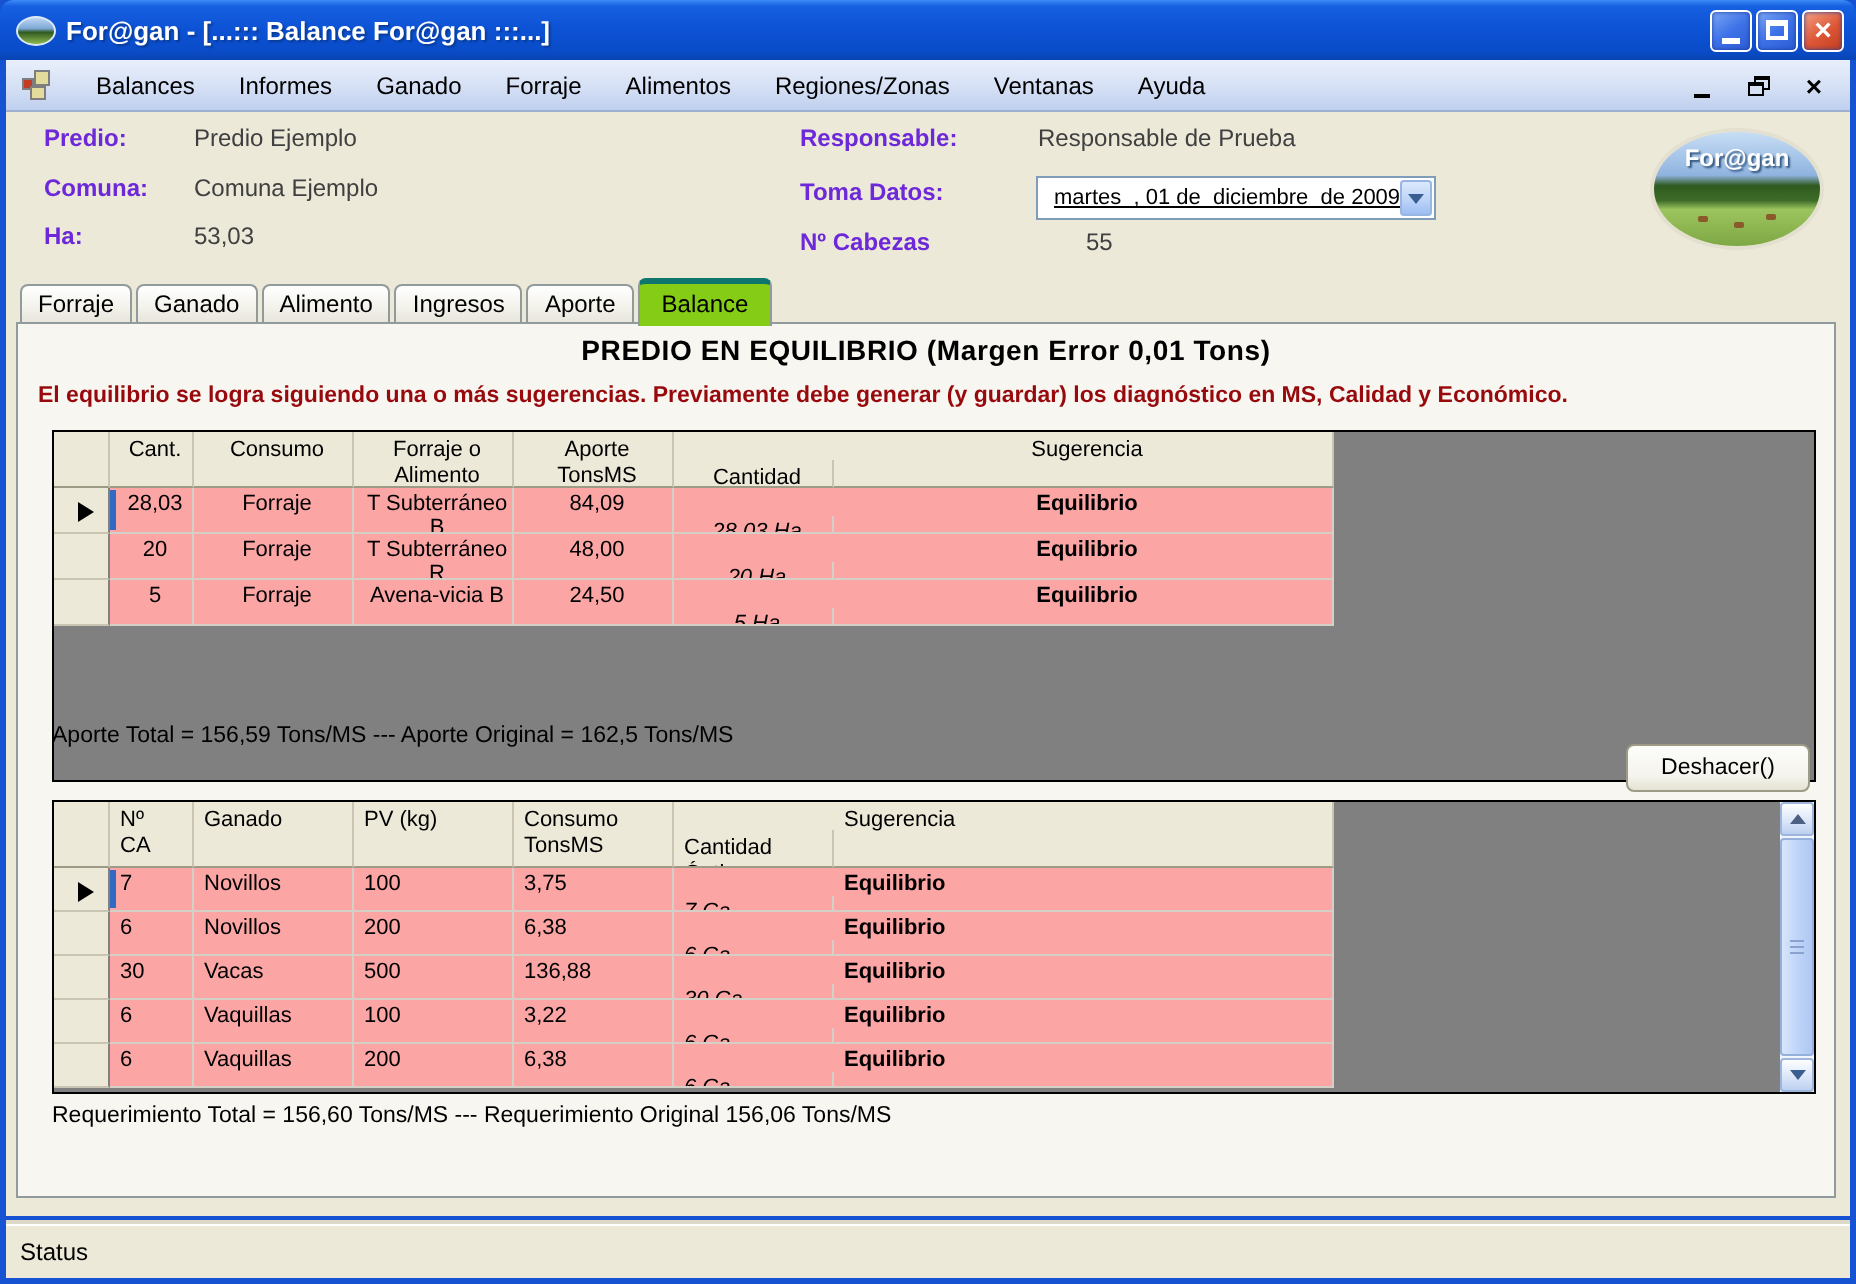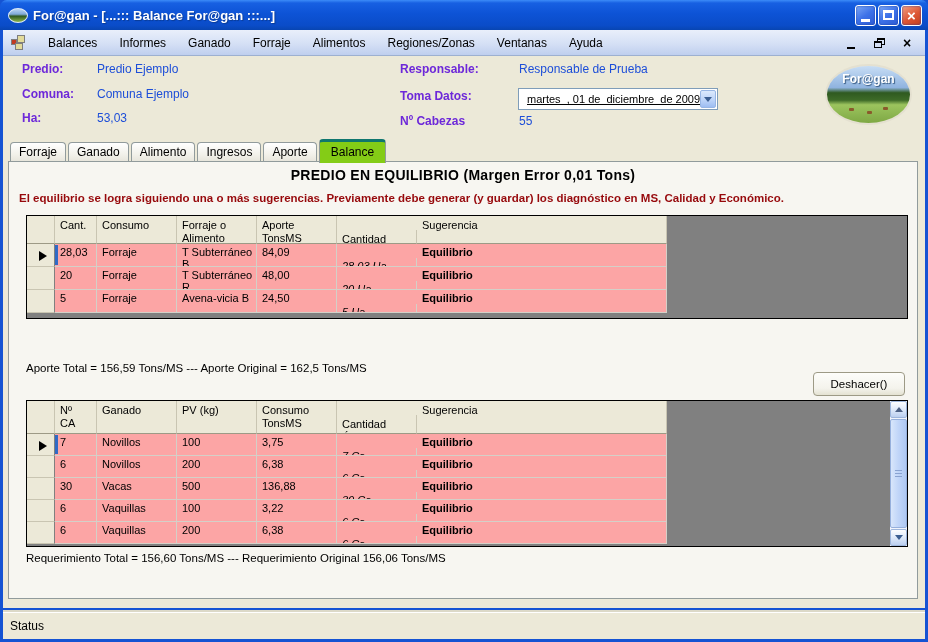--- a/index.html
+++ b/index.html
@@ -37,21 +37,21 @@
   .g-min2{ width:8px; height:2px; background:#000; margin-top:9px; }
   .g-restore{ position:relative; width:11px; height:10px; }
   .g-restore .r1{ position:absolute; right:0; top:0; width:8px; height:7px; border:1px solid #000; border-top-width:2px; }
   .g-restore .r2{ position:absolute; left:0; bottom:0; width:8px; height:7px; border:1px solid #000; border-top-width:2px; background:#D5E0F5; }
   .g-x2{ font-size:14px; font-weight:bold; color:#000; line-height:14px; }
 
   
   .client{ position:absolute; top:56px; left:3px; width:922px; height:552px; background:#ECE9D8; }
 
   .lbl{ position:absolute; font-size:12px; font-weight:bold; color:#6d28d9; }
-  .val{ position:absolute; font-size:12px; color:#1d4ed8; white-space:pre; }
+  .val{ position:absolute; font-size:12px; color:#404040; white-space:pre; }
 
   .combo{ position:absolute; left:515px; top:32px; width:200px; height:22px; background:#fff;
     border:1px solid #7F9DB9; display:flex; align-items:center; }
   .combo-text{ flex:1; font-size:11px; padding-left:8px; white-space:pre;text-decoration:underline; }
   .combo-btn{ width:18px; height:18px; margin-right:1px; border-radius:2px; border:1px solid #98B6E4;
     background:linear-gradient(180deg,#DCE9FC 0%,#BAD2F8 60%,#9DBDF2 100%); display:flex; align-items:center; justify-content:center; }
   .chev-down{ width:0; height:0; border-left:4px solid transparent; border-right:4px solid transparent; border-top:5px solid #3B5E91; }
 
   .logo{ position:absolute; left:824px; top:10px; width:83px; height:57px; border-radius:50%;
     background:linear-gradient(180deg,#C7DDF5 0%,#8FB3DF 38%,#2F5A20 47%,#3E6B28 60%,#9CC45E 68%,#7EA844 100%);
@@ -66,21 +66,21 @@
     background:linear-gradient(180deg,#FFFFFF 0%,#F2F1EA 60%,#E6E4DA 100%); }
   .tab.active{ height:24px; padding:3px 11px; background:#84cc16; border-top:3px solid #0f766e; position:relative; z-index:3; margin-bottom:-1px; }
 
   .page{ position:absolute; left:5px; top:105px; width:910px; height:438px; background:#F7F6F1; border:1px solid #919B9C; }
 
   .page-title{ position:absolute; left:0; right:0; top:5px; text-align:center; font-size:14px; font-weight:bold; color:#000; letter-spacing:0.3px; }
   .page-sub{ position:absolute; left:10px; top:30px; font-size:11.5px; font-weight:bold; color:#97090C; }
 
   
   .grid{ position:absolute; background:#808080; border:1px solid #000; overflow:hidden; }
-  .grid1{ left:17px; top:53px; width:882px; height:104px; }
+  .grid1{ left:17px; top:53px; width:882px; height:176px;text-align:center; }
   .grid2{ left:17px; top:238px; width:882px; height:147px; }
   .gh-row, .g-row{ display:flex; width:640px; }
   .gh-row{ background:#ECE9D8; }
   .g-row{ background:#fca5a5; }
   .cell{ border-right:1px solid #D4D0C8; border-bottom:1px solid #D4D0C8; padding:2px 1px 0 5px; font-size:11px; color:#000; overflow:hidden; position:relative; }
   .gh-row .cell{ background:#ECE9D8; border-right:1px solid #C9C5B2; border-bottom:1px solid #9D9A86; white-space:pre-line; line-height:13px; padding-top:3px; }
   .sel{ background:#ECE9D8; border-right:1px solid #808080; border-bottom:1px solid #C9C5B2; display:flex; align-items:center; justify-content:center; }
   .gh-row .sel{ border-bottom:1px solid #9D9A86; }
   .w0{ width:28px; } .w1{ width:42px; } .w2{ width:80px; } .w3{ width:80px; } .w4{ width:80px; } .w5{ width:80px;margin-top:14px; } .w6{ width:250px; }
   .g1h{ height:28px; } .g1r{ height:23px; }
@@ -173,21 +173,21 @@
     <div class="lbl" style="left:397px; top:6px;">Responsable:</div>
     <div class="val" style="left:516px; top:6px;">Responsable de Prueba</div>
     <div class="lbl" style="left:397px; top:33px;">Toma Datos:</div>
     <div class="combo">
       <div class="combo-text">martes  , 01 de  diciembre  de 2009</div>
       <div class="combo-btn">
           <div class="chev-down"></div>
         </div>
     </div>
     <div class="lbl" style="left:397px; top:58px;">Nº Cabezas</div>
-    <div class="val" style="left:516px; top:58px;">55</div>
+    <div class="val" style="left:540px; top:58px;">55</div>
 
     <div class="logo">
       <span class="logo-text">For@gan</span>
       <span class="cow" style="left:22px; top:42px;"></span>
       <span class="cow" style="left:40px; top:45px;"></span>
       <span class="cow" style="left:56px; top:41px;"></span>
     </div>
 
     <div class="tabstrip">
       <div class="tab">Forraje</div>

